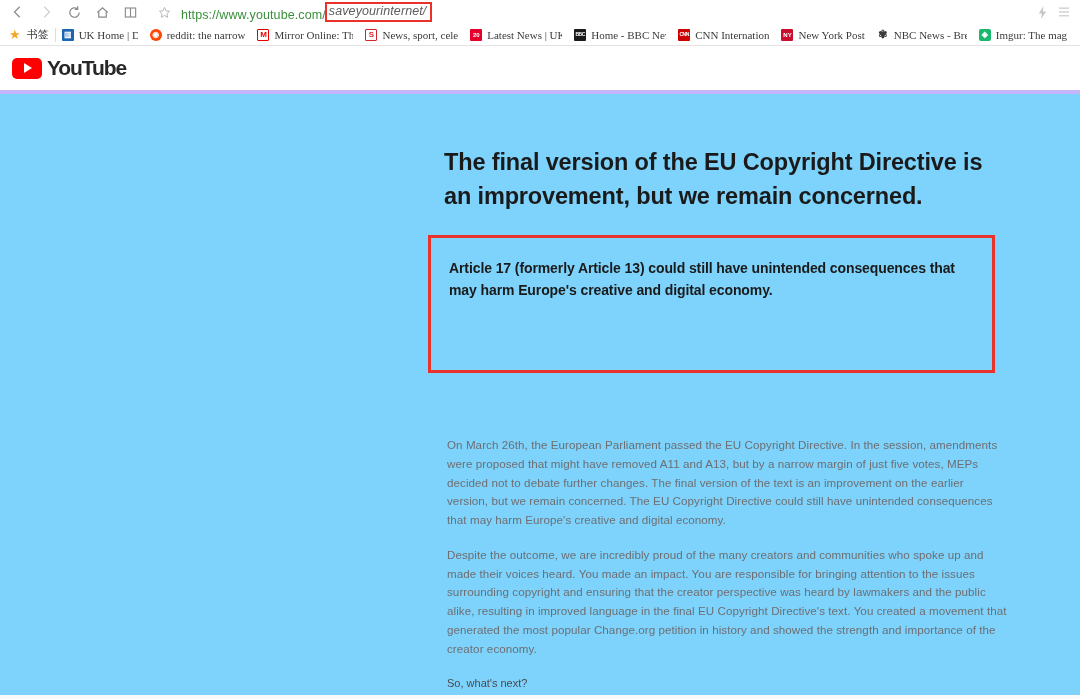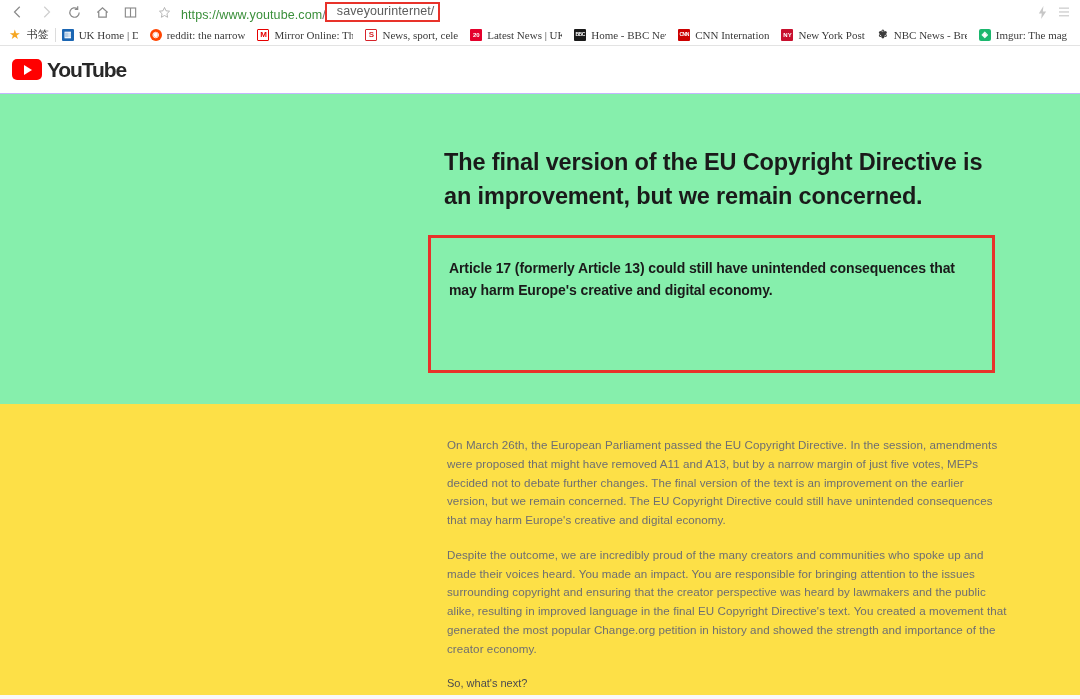--- a/index.html
+++ b/index.html
@@ -41,24 +41,25 @@
     font-size: 12.5px;
     letter-spacing: 0.1px;
     white-space: nowrap;
     display: flex;
     align-items: flex-end;
   }
   .url-host { color: #3a8f3a; }
   .url-slash { color: #6f6f6f; }
   .url-path-wrap {
     border: 2px solid #e8322a;
-    padding: 1px 4px 2px 10px;
+    padding: 1px 4px 2px 2px;
     margin-left: -1px;
     line-height: 1;
     display: inline-block;
+    font-style: italic;
   }
   .url-path { color: #5c5c5c; }
 
   .toolbar-right {
     display: flex; align-items: center; gap: 10px;
     padding-right: 6px;
     opacity: 0.32;
   }
   .toolbar-right svg { display:block; }
 
@@ -105,21 +106,21 @@
     width: 1px; height: 14px; background: #dcdcdc; flex:0 0 1px;
   }
   .fav-star { color: #f5a623; font-size: 13px; }
 
   
   .yt-masthead {
     height: 48px;
     background: #ffffff;
     display: flex;
     padding-left: 12px;
-    border-bottom: 1px solid #c4b5fd;
+    border-bottom: 4px solid #c4b5fd;
   }
   .yt-logo { display: flex; align-items: center; gap: 5px; }
   .yt-play {
     width: 30px; height: 21px;
     background: #ff0000;
     border-radius: 5px;
     display: flex; align-items: center; justify-content: center;
   }
   .yt-play-tri {
     width: 0; height: 0;
@@ -135,21 +136,21 @@
     color: #282828;
     font-family: "Liberation Sans", sans-serif;
   }
 
   
   .page {
     background: #f9f9f9;
     height: 699px;
   }
   .hero {
-    background: #86efac;
+    background: #7dd3fc;
     padding-top: 52px;
     height: 310px;
   }
   .content-col {
     width: 567px;
     margin-left: 428px;
   }
   .hero-title {
     font-size: 23.5px;
     font-weight: bold;
@@ -168,21 +169,21 @@
   .callout-text {
     font-size: 14px;
     font-weight: bold;
     color: #1a1a1a;
     line-height: 1.55;
     letter-spacing: -0.1px;
     margin: 0;
   }
 
   .body-section {
-    background: #fde047;
+    background: #7dd3fc;
     padding-top: 32px;
     min-height: 291px;
   }
   .body-col {
     width: 561px;
     margin-left: 447px;
   }
   .body-p {
     font-size: 11.6px;
     color: #6e6e72;

